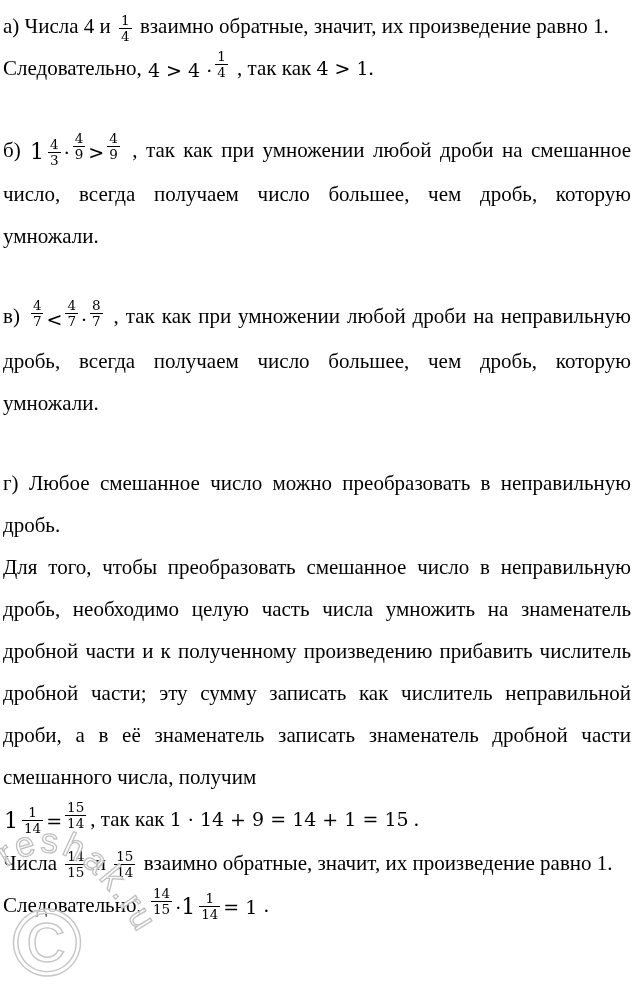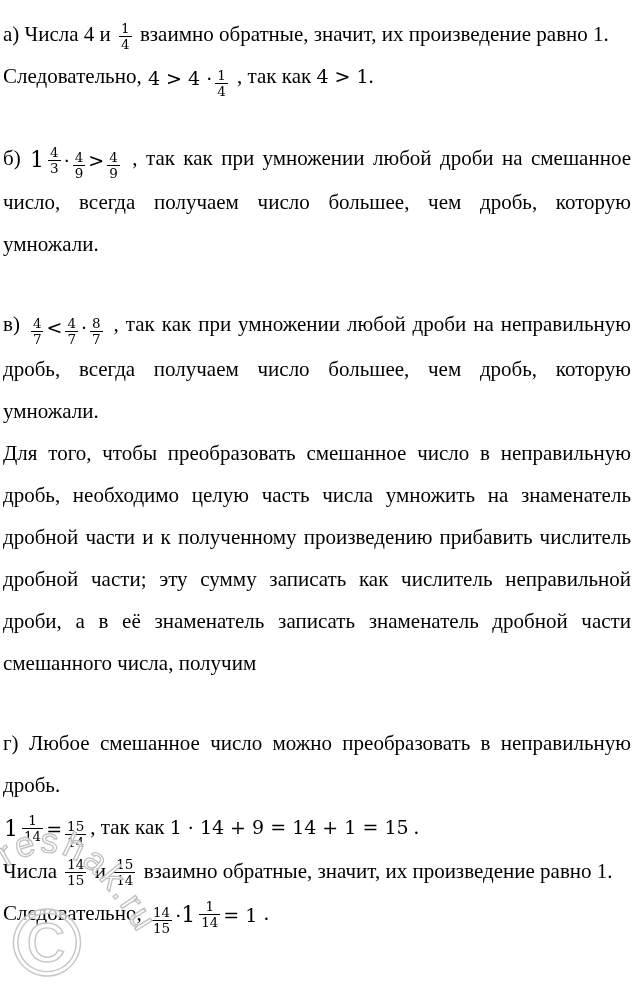--- a/index.html
+++ b/index.html
@@ -3,39 +3,39 @@
 <meta charset="utf-8">
 <style>
   html, body { margin: 0; padding: 0; background: #ffffff; }
   .page {
     position: relative;
     width: 635px;
     height: 997px;
     background: #ffffff;
     overflow: hidden;
     box-sizing: border-box;
-    padding: 13px 4px 0 3px;
+    padding: 5px 4px 0 3px;
     font-family: "Liberation Serif", serif;
     font-size: 21px;
     color: #000000;
   }
   .para {
     text-align: justify;
     line-height: 42px;
     margin: 0;
   }
   .para.gap { margin-top: 38px; }
   .math {
     font-family: "DejaVu Serif", serif;
     font-size: 19px;
     white-space: nowrap;
   }
   .fgroup {
     display: inline-flex;
-    align-items: flex-end;
+    align-items: flex-start;
     white-space: nowrap;
     vertical-align: middle;
     margin: 0 1px;
   }
   .frac {
     display: inline-flex;
     flex-direction: column;
     align-items: center;
     vertical-align: middle;
     font-family: "DejaVu Serif", serif;
@@ -118,22 +118,22 @@
             <span class="fbar"></span>
             <span class="fden">7</span>
           </span>
           <span class="math">·</span>
           <span class="frac">
             <span class="fnum">8</span>
             <span class="fbar"></span>
             <span class="fden">7</span>
           </span>
         </span><span class="text-run"> , так как при умножении любой дроби на неправильную дробь, всегда получаем число большее, чем дробь, которую умножали.</span></div>
+      <div class="para gap"><span class="text-run">г) Любое смешанное число можно преобразовать в неправильную дробь.</span></div>
       <div class="para"><span class="text-run">Для того, чтобы преобразовать смешанное число в неправильную дробь, необходимо целую часть числа умножить на знаменатель дробной части и к полученному произведению прибавить числитель дробной части; эту сумму записать как числитель неправильной дроби, а в её знаменатель записать знаменатель дробной части смешанного числа, получим</span></div>
-      <div class="para gap"><span class="text-run">г) Любое смешанное число можно преобразовать в неправильную дробь.</span></div>
       <div class="para"><span class="fgroup">
           <span class="mixed">
             <span class="whole">1</span>
             <span class="frac">
               <span class="fnum">1</span>
               <span class="fbar"></span>
               <span class="fden">14</span>
             </span>
           </span>
           <span class="math">=</span>

